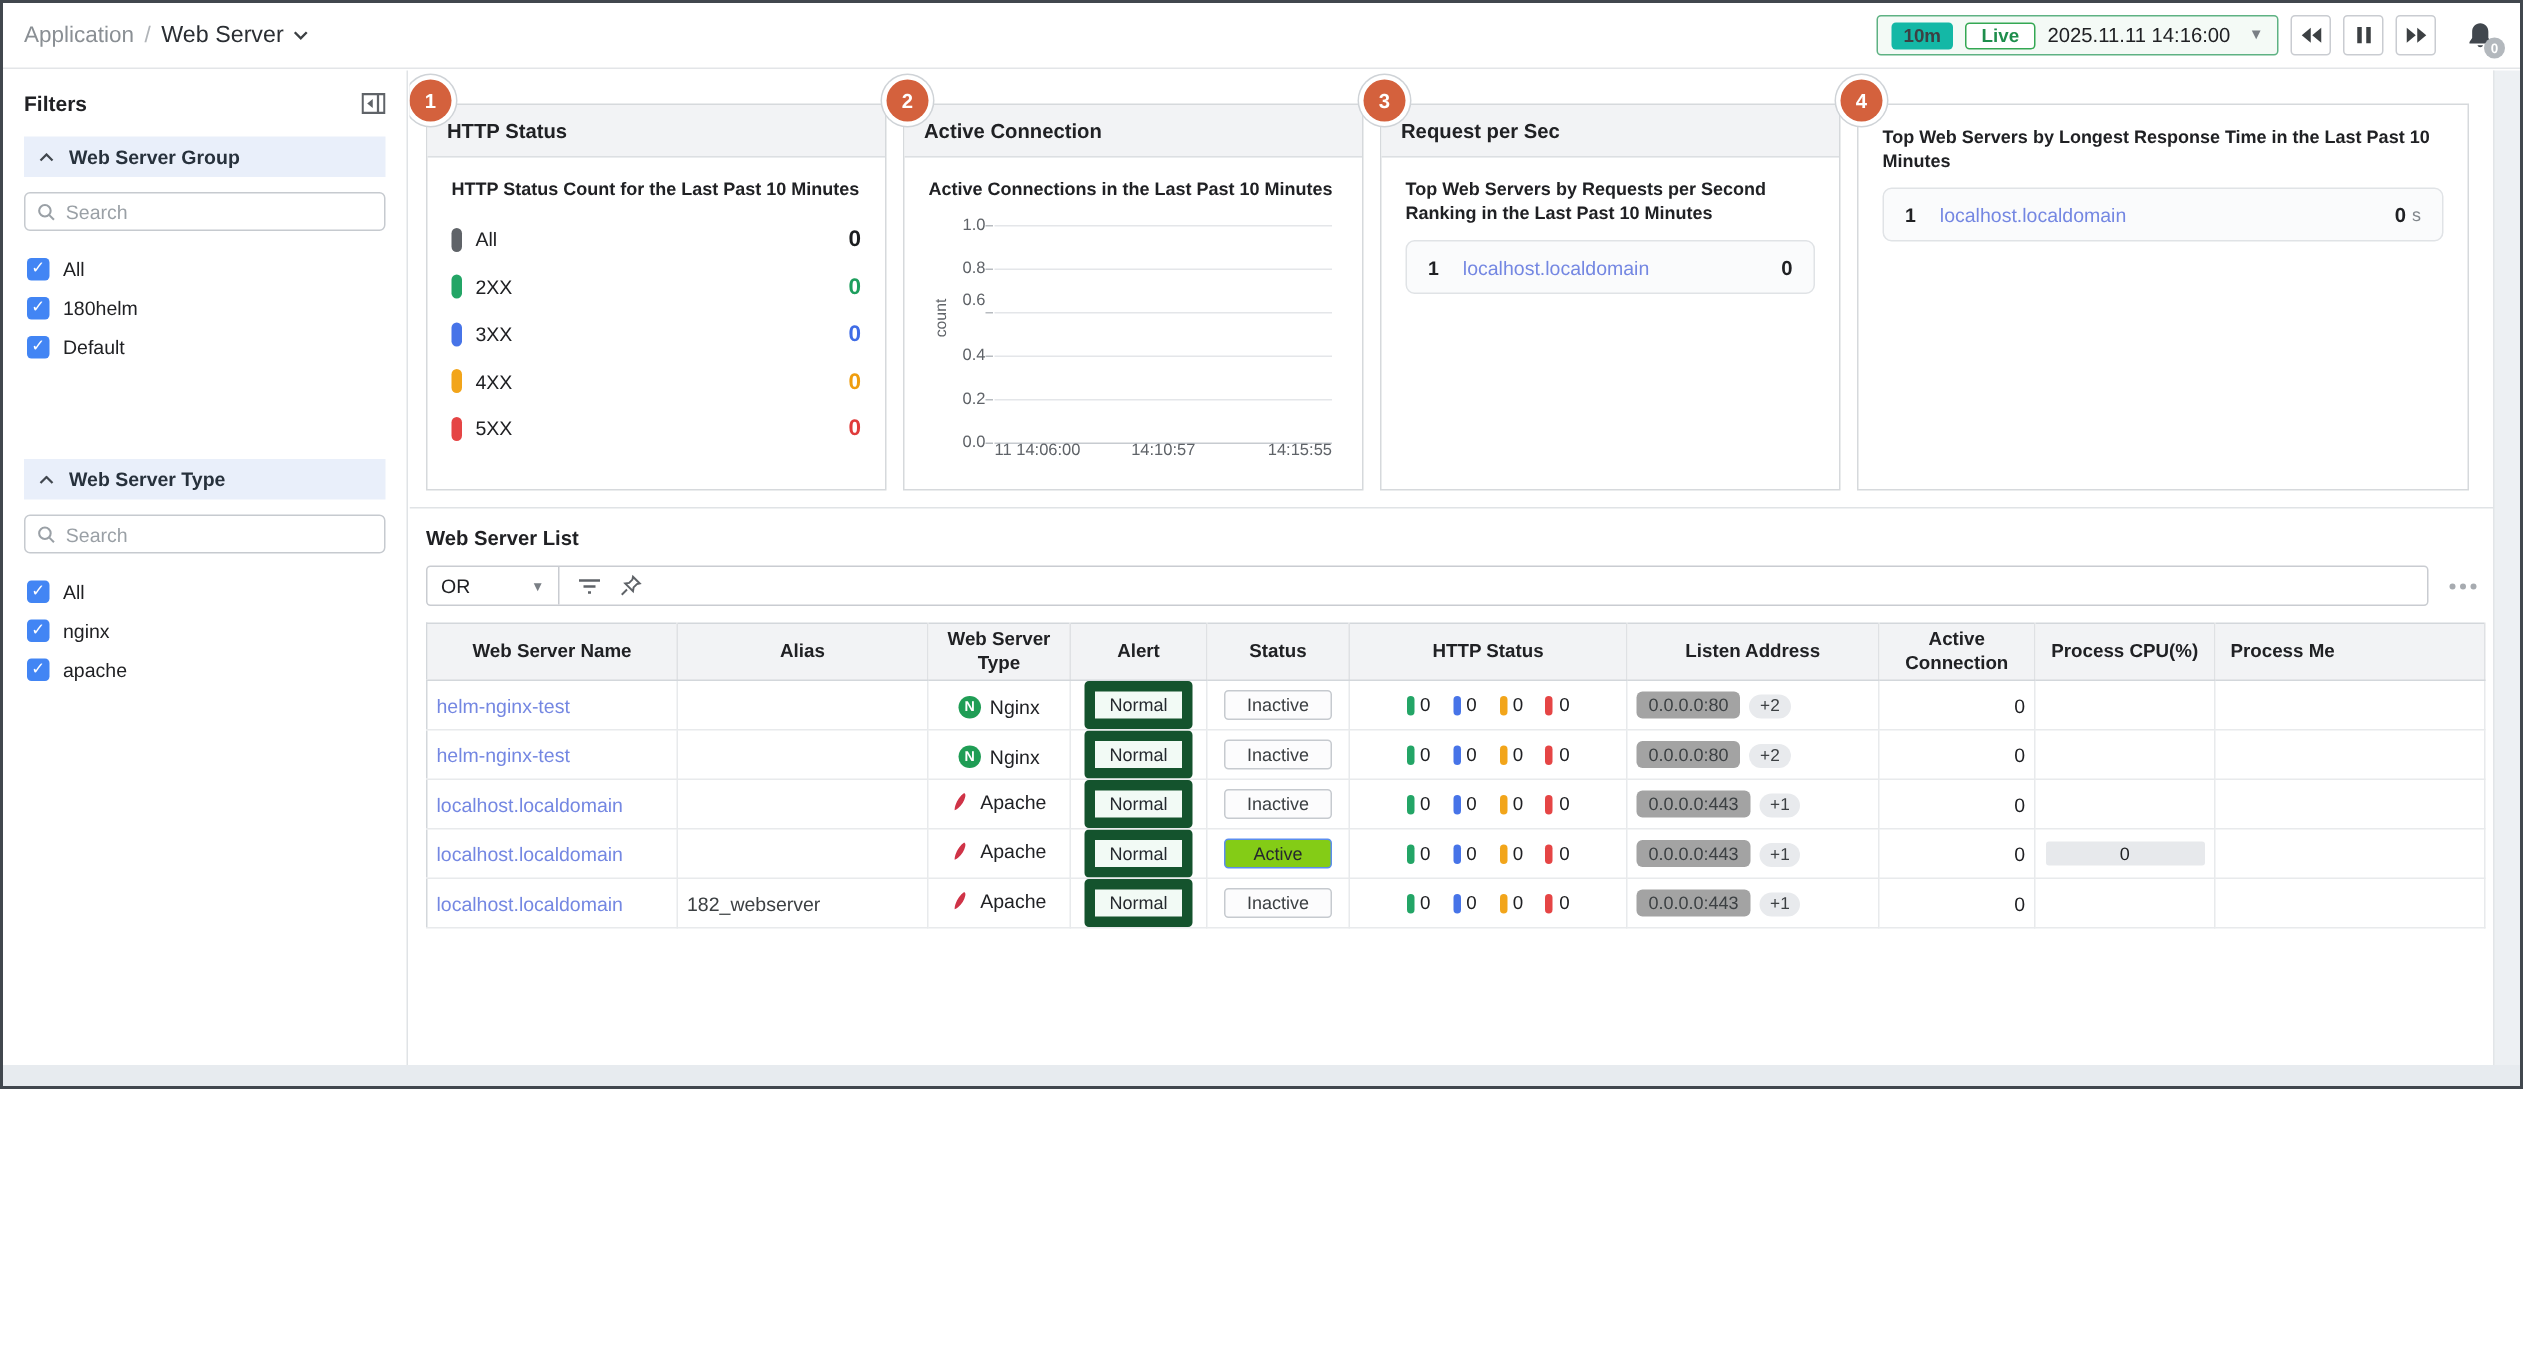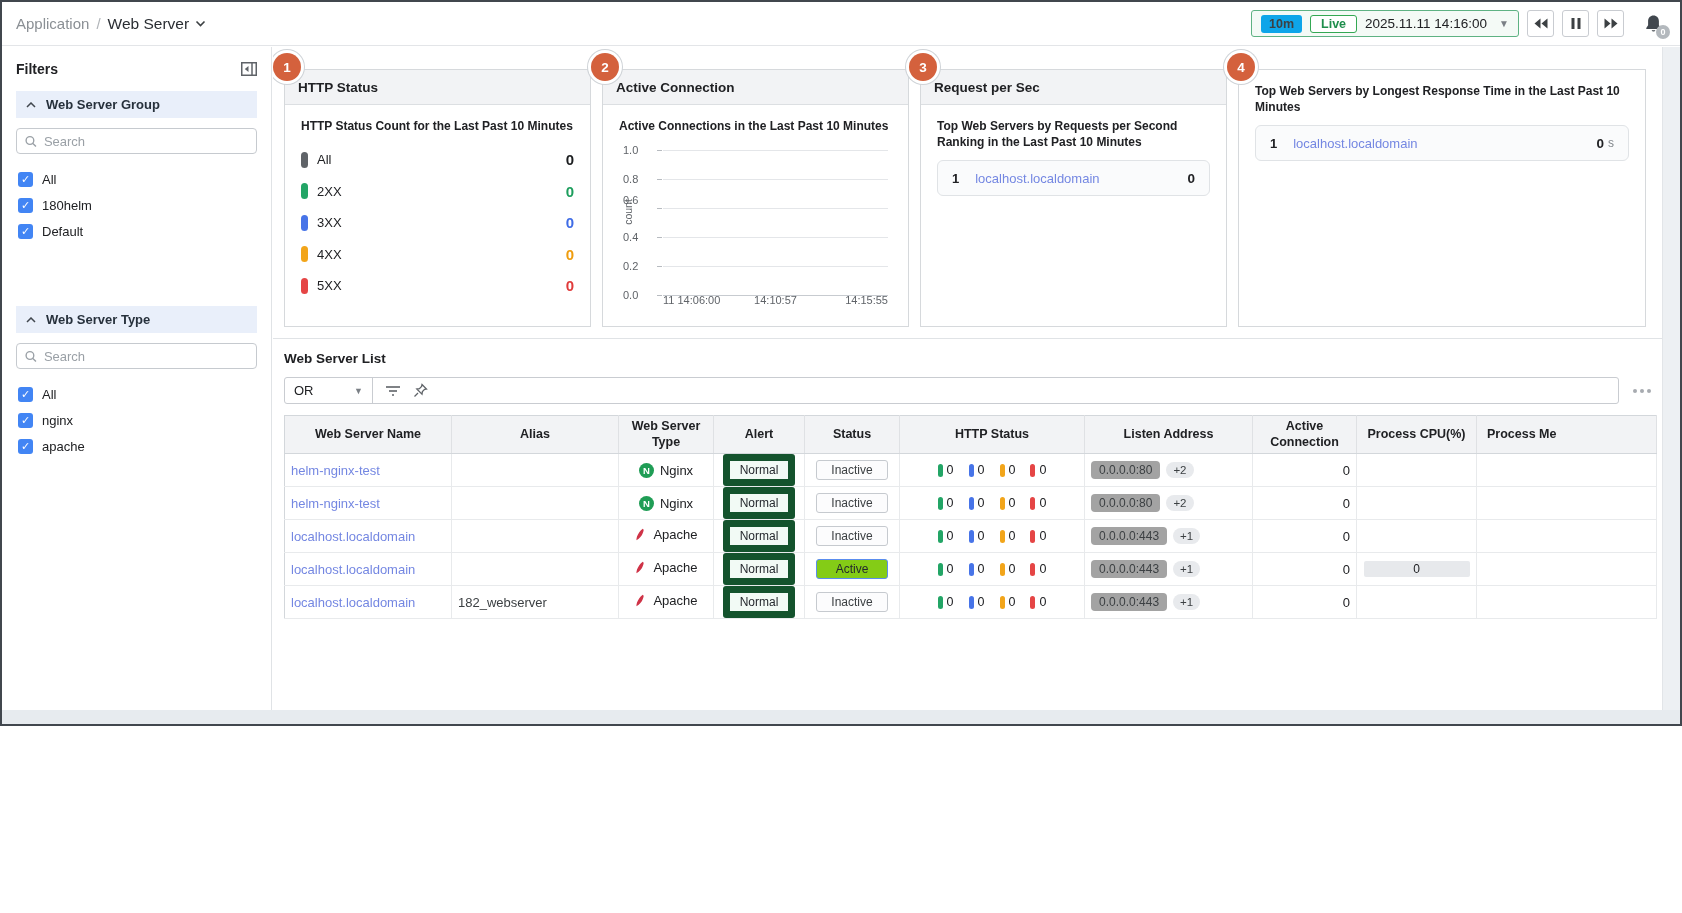--- a/index.html
+++ b/index.html
@@ -8,21 +8,21 @@
   .page { position:relative; width:1682px; height:726px; border:2px solid #41474e; background:#fff; overflow:hidden; }
 
   
   .topbar { position:absolute; left:0; top:0; right:0; height:44px; background:#fff; border-bottom:1px solid #e3e5e8; display:flex; align-items:center; padding:0 14px; }
   .crumb-root { font-size:15px; color:#8a8f94; }
   .crumb-sep { font-size:15px; color:#b0b4b8; margin:0 7px; }
   .crumb-cur { font-size:15.5px; color:#2a2e33; font-weight:500; }
   .crumb-caret { margin-left:6px; display:inline-flex; }
   .top-right { margin-left:auto; display:flex; align-items:center; gap:8px; }
   .timebox { display:flex; align-items:center; gap:8px; height:27px; width:268px; padding:0 9px; background:#f4faf6; border:1px solid #5eb283; border-radius:3px; }
-  .pill-range { background:#0ea5e9; border-radius:3px; font-size:12.5px; font-weight:bold; color:#3c4043; padding:2px 8px; }
+  .pill-range { background:#14b8a6; border-radius:3px; font-size:12.5px; font-weight:bold; color:#3c4043; padding:2px 8px; }
   .pill-live { background:#fff; border:1px solid #34a853; border-radius:3px; font-size:12.5px; font-weight:bold; color:#1e8e4c; padding:1px 10px; }
   .time-text { font-size:13.5px; font-weight:500; color:#202124; }
   .time-caret { margin-left:auto; color:#7a7f85; font-size:10px; }
   .tb-btn { width:27px; height:27px; border:1px solid #c9ccd1; border-radius:3px; background:#fff; display:flex; align-items:center; justify-content:center; cursor:pointer; }
   .bell-wrap { position:relative; margin-left:8px; width:26px; height:26px; display:flex; align-items:center; justify-content:center; }
   .bell-badge { position:absolute; right:-4px; bottom:-2px; width:14px; height:14px; background:#b3b8bd; border-radius:50%; color:#fff; font-size:9px; font-weight:bold; display:flex; align-items:center; justify-content:center; }
 
   
   .sidebar { position:absolute; left:0; top:45px; width:270px; bottom:14px; background:#fff; border-right:1px solid #e0e3e6; padding:14px 12px; }
   .filters-head { display:flex; align-items:center; margin-bottom:14px; padding:0 2px; }
@@ -62,21 +62,21 @@
   .c-3xx{background:#4774e8} .v-3xx{color:#3f6ce6}
   .c-4xx{background:#f2a51a} .v-4xx{color:#ef9d0e}
   .c-5xx{background:#e54545} .v-5xx{color:#e03b3b}
 
   
   .chart { position:relative; height:168px; margin-top:4px; }
   .ylab { position:absolute; left:-4px; top:62px; transform:rotate(-90deg); font-size:10.5px; color:#5f6368; }
   .gline { position:absolute; left:44px; right:4px; height:0; border-top:1px solid #e4e6e9; }
   .gline .tick { position:absolute; left:-6px; top:-1px; width:5px; border-top:1px solid #b7bbc0; }
   .gline.base { border-top-color:#c7cbd0; }
-  .gtxt { position:absolute; width:34px; font-size:11px; color:#5f6368; transform:translateY(-6px); left:4px; }
+  .gtxt { position:absolute; width:34px; text-align:right; font-size:11px; color:#5f6368; transform:translateY(-6px); left:4px; }
   .xlabels { position:absolute; left:44px; right:4px; top:150px; font-size:11px; color:#5f6368; }
   .xl-0 { position:absolute; left:0; } .xl-1 { position:absolute; left:50%; transform:translateX(-50%); } .xl-2 { position:absolute; right:0; }
 
   
   .rank-item { display:flex; align-items:center; height:36px; border:1px solid #e0e3e6; background:#fafbfc; border-radius:6px; padding:0 14px; cursor:pointer; }
   .rank-num { font-size:13px; font-weight:bold; color:#202124; }
   .rank-name { font-size:13px; color:#7487e2; margin-left:16px; }
   .rank-val { margin-left:auto; font-size:13.5px; font-weight:bold; color:#202124; }
   .rank-unit { font-size:12px; color:#80868b; margin-left:4px; }
 

